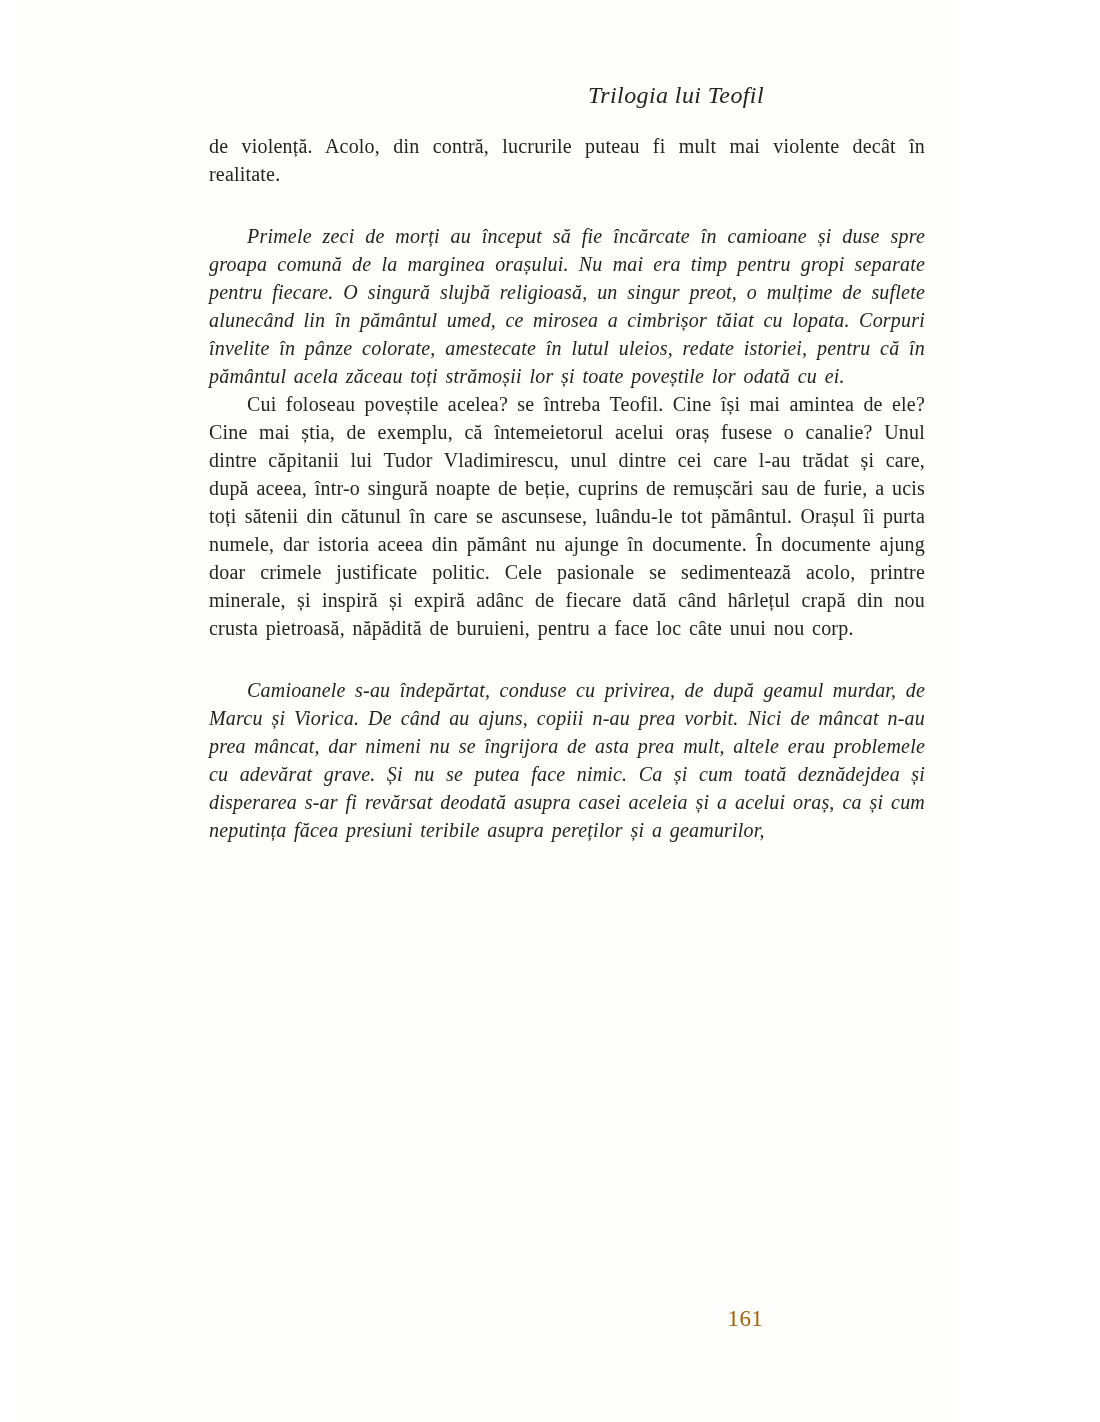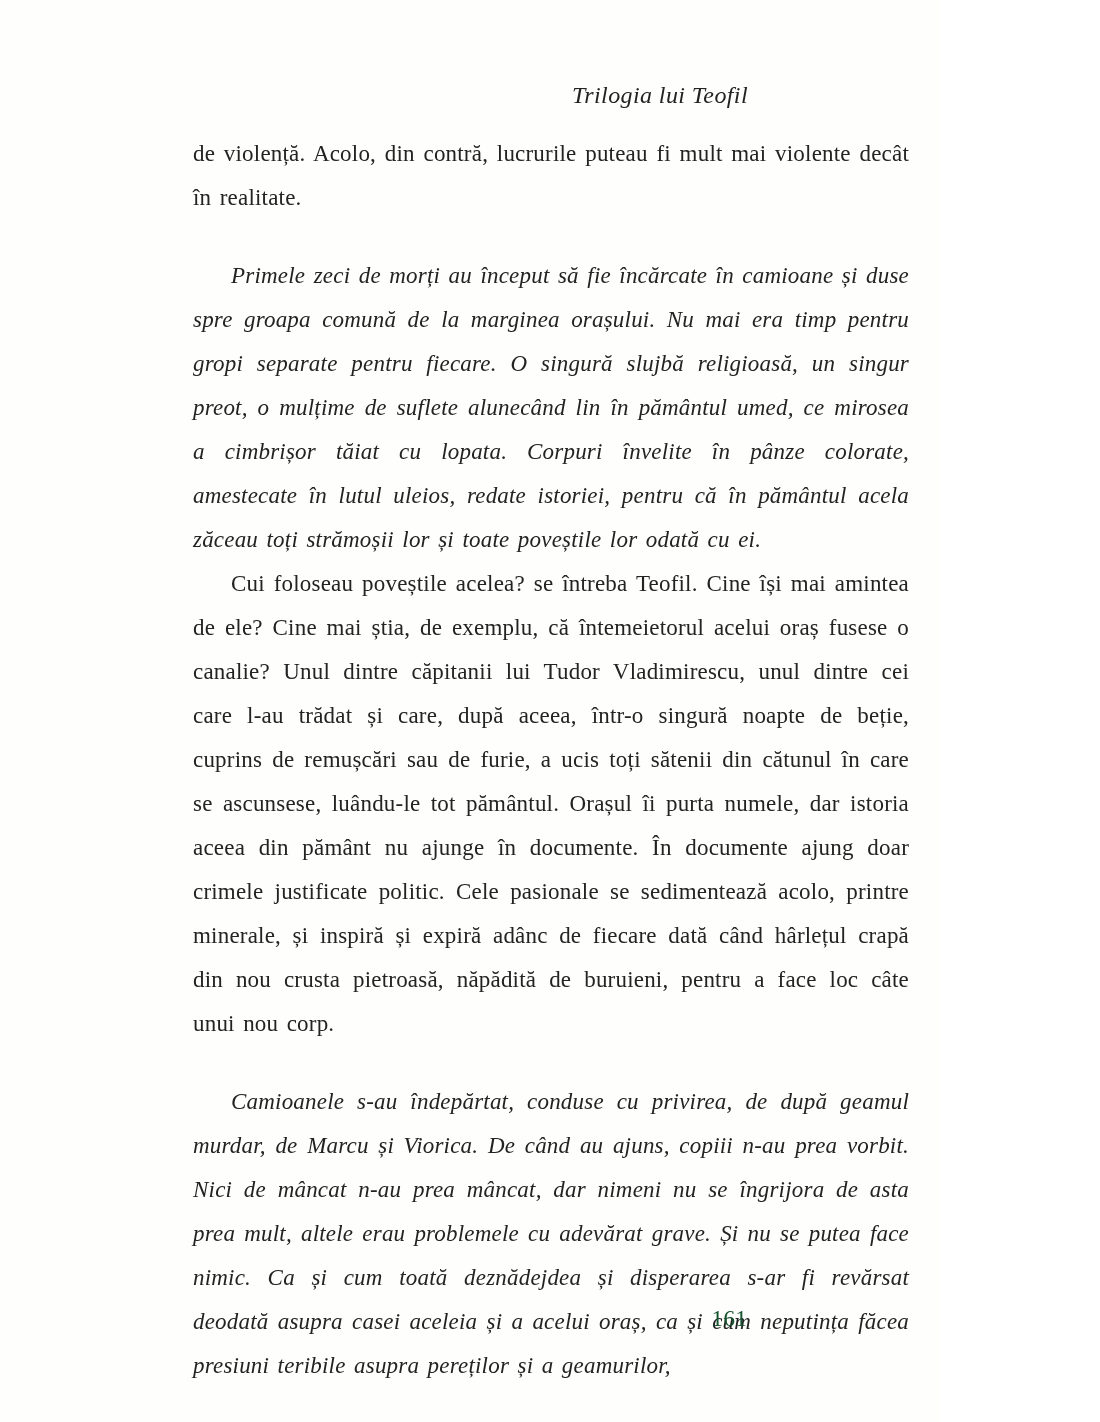--- a/index.html
+++ b/index.html
@@ -10,37 +10,38 @@
   .page {
     position: relative;
     width: 940px;
     height: 1422px;
     background: #fefefdff;
     background-color: #fefefd;
     color: #232323;
     font-family: "Liberation Serif", serif;
     box-sizing: border-box;
     overflow: hidden;
+    margin-left: 16px;
   }
   .running-header {
     position: absolute;
     top: 82px;
     right: 192px;
     font-style: italic;
     font-size: 24px;
     letter-spacing: 0.4px;
     color: #232323;
   }
   .content {
     position: absolute;
     top: 132px;
     left: 193px;
     width: 716px;
-    font-size: 23px;
-    line-height: 44px;
+    font-size: 20px;
+    line-height: 28px;
     text-align: justify;
     letter-spacing: 0.2px;
     word-spacing: 2.5px;
     color: #232323;
   }
   .para {
     margin: 0;
   }
   .para.indent {
     text-indent: 38px;
@@ -48,21 +49,21 @@
   .para.space-before {
     margin-top: 34px;
     font-style: italic;
   }
   .page-number {
     position: absolute;
     bottom: 90px;
     right: 193px;
     font-size: 23px;
     letter-spacing: 0.3px;
-    color: #14532d;
+    color: #a16207;
   }
 </style>
 </head>
 <body>
 
 <div class="page">
 
   <div class="running-header">Trilogia lui Teofil</div>
 
   <div class="content">

